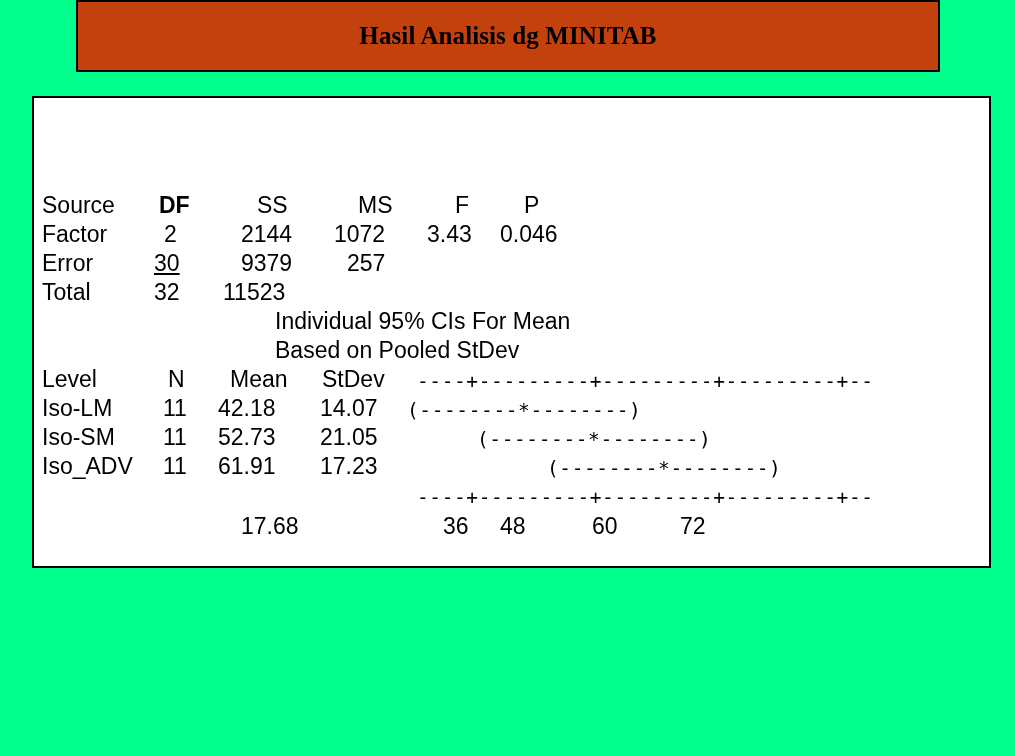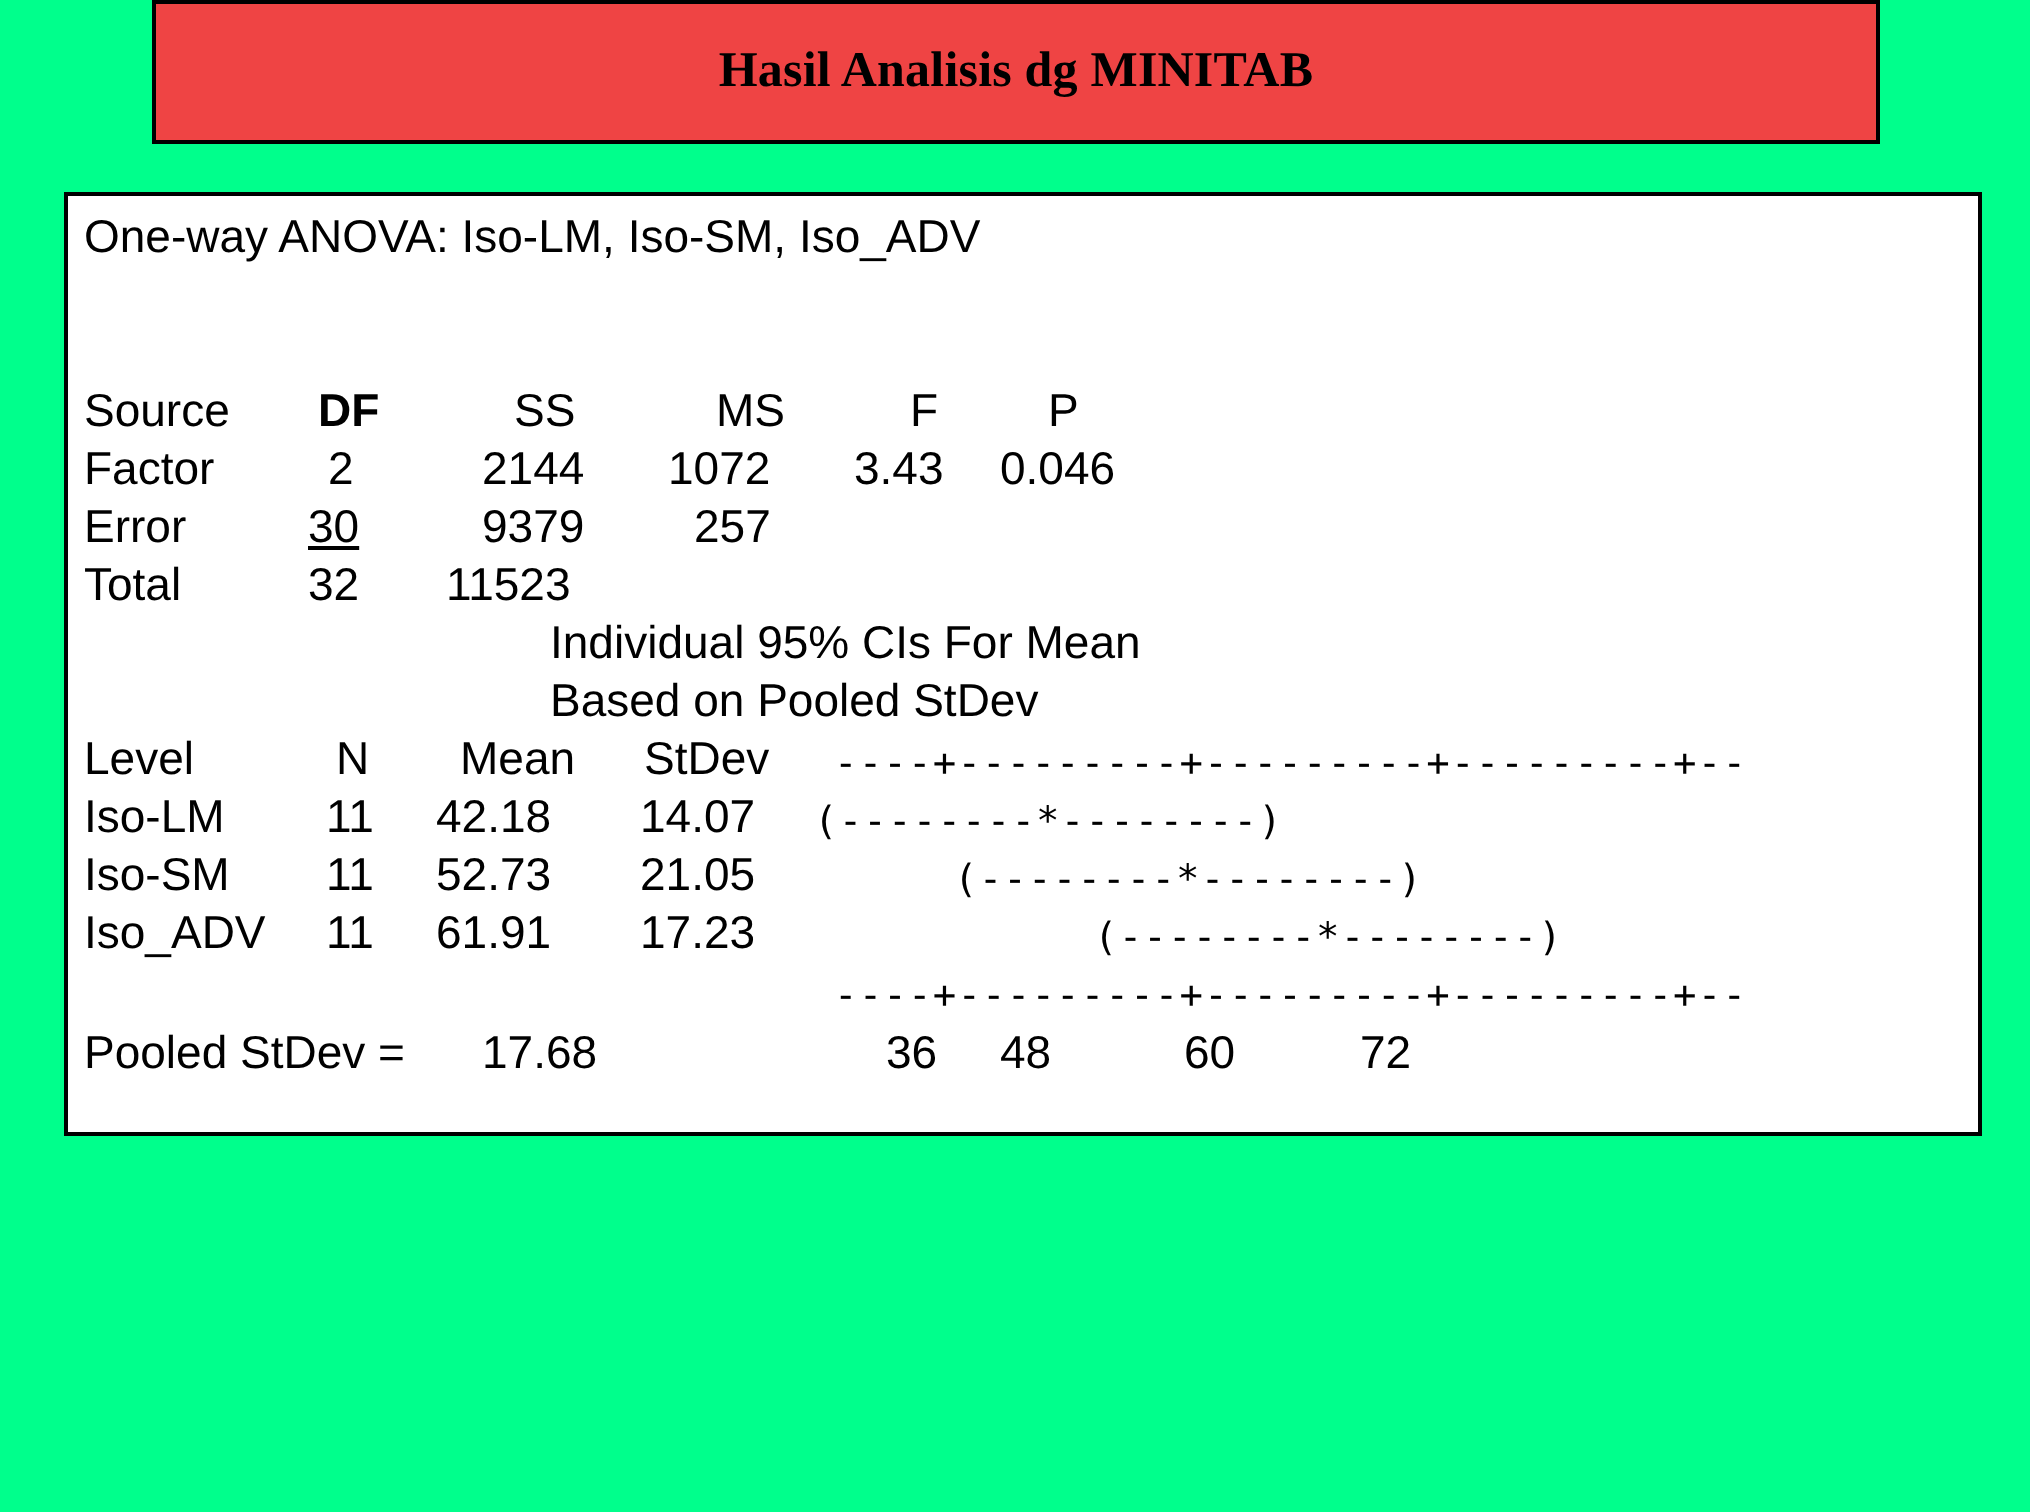--- a/index.html
+++ b/index.html
@@ -16,21 +16,21 @@
     position: relative;
   }
 
   
   #title-box {
     position: absolute;
     left: 76px;
     top: 0px;
     width: 864px;
     height: 72px;
-    background: #ef4444;
+    background: #c2410c;
     border: 2px solid #000000;
     box-sizing: border-box;
     display: flex;
     align-items: center;
     justify-content: center;
   }
   #title-text {
     font-family: "Liberation Serif", "DejaVu Serif", serif;
     font-weight: bold;
     font-size: 25px;
@@ -88,21 +88,20 @@
 <body style="background: rgb(0, 255, 140);">
 
 <div id="title-box">
   <div id="title-text">Hasil Analisis dg MINITAB</div>
 </div>
 
 <div id="content-box">
   <div id="output-block">
 
     
-    <span class="t" style="left:0px; top:0px;">One-way ANOVA: Iso-LM, Iso-SM, Iso_ADV</span>
 
     
 
     
     <span class="t" style="left:0px; top:87px;">Source</span>
     <span class="t" style="left:117px; top:87px;font-weight:bold;">DF</span>
     <span class="t" style="left:215px; top:87px;">SS</span>
     <span class="t" style="left:316px; top:87px;">MS</span>
     <span class="t" style="left:413px; top:87px;">F</span>
     <span class="t" style="left:482px; top:87px;">P</span>
@@ -157,21 +156,20 @@
     <span class="t" style="left:0px; top:348px;">Iso_ADV</span>
     <span class="t" style="left:121px; top:348px;">11</span>
     <span class="t" style="left:176px; top:348px;">61.91</span>
     <span class="t" style="left:278px; top:348px;">17.23</span>
     <span class="tm" style="left:505px; top:350px;">(--------*--------)</span>
 
     
     <span class="tm" style="left:375px; top:379px;">----+---------+---------+---------+--</span>
 
     
-    <span class="t" style="left:0px; top:408px;">Pooled StDev =</span>
     <span class="t" style="left:199px; top:408px;">17.68</span>
 
     <span class="t" style="left:401px; top:408px;">36</span>
     <span class="t" style="left:458px; top:408px;">48</span>
     <span class="t" style="left:550px; top:408px;">60</span>
     <span class="t" style="left:638px; top:408px;">72</span>
 
   </div>
 </div>
 

